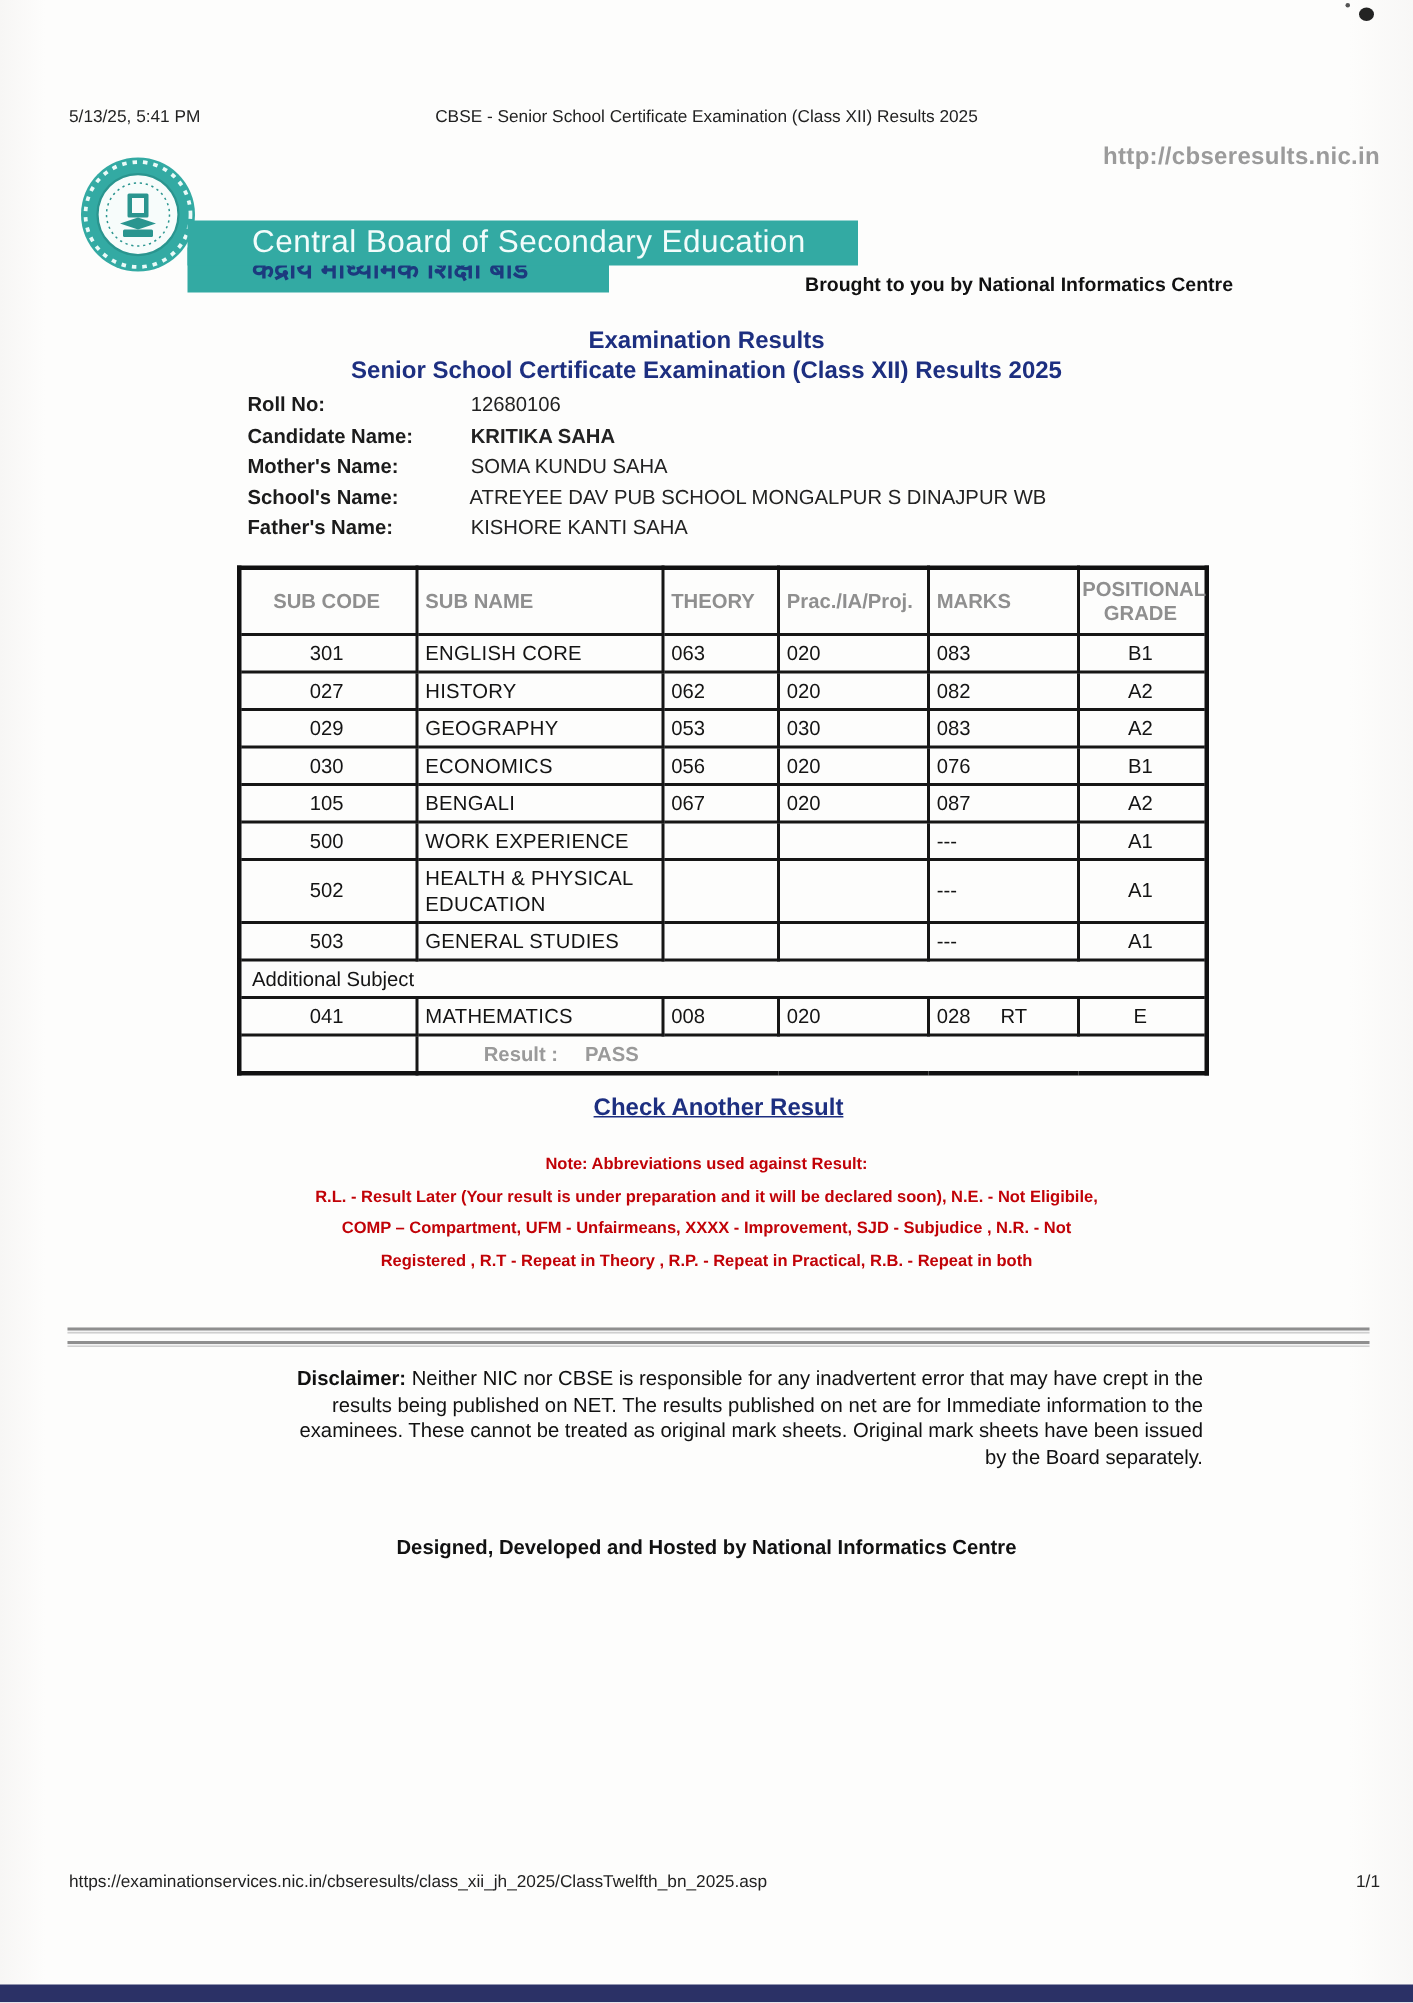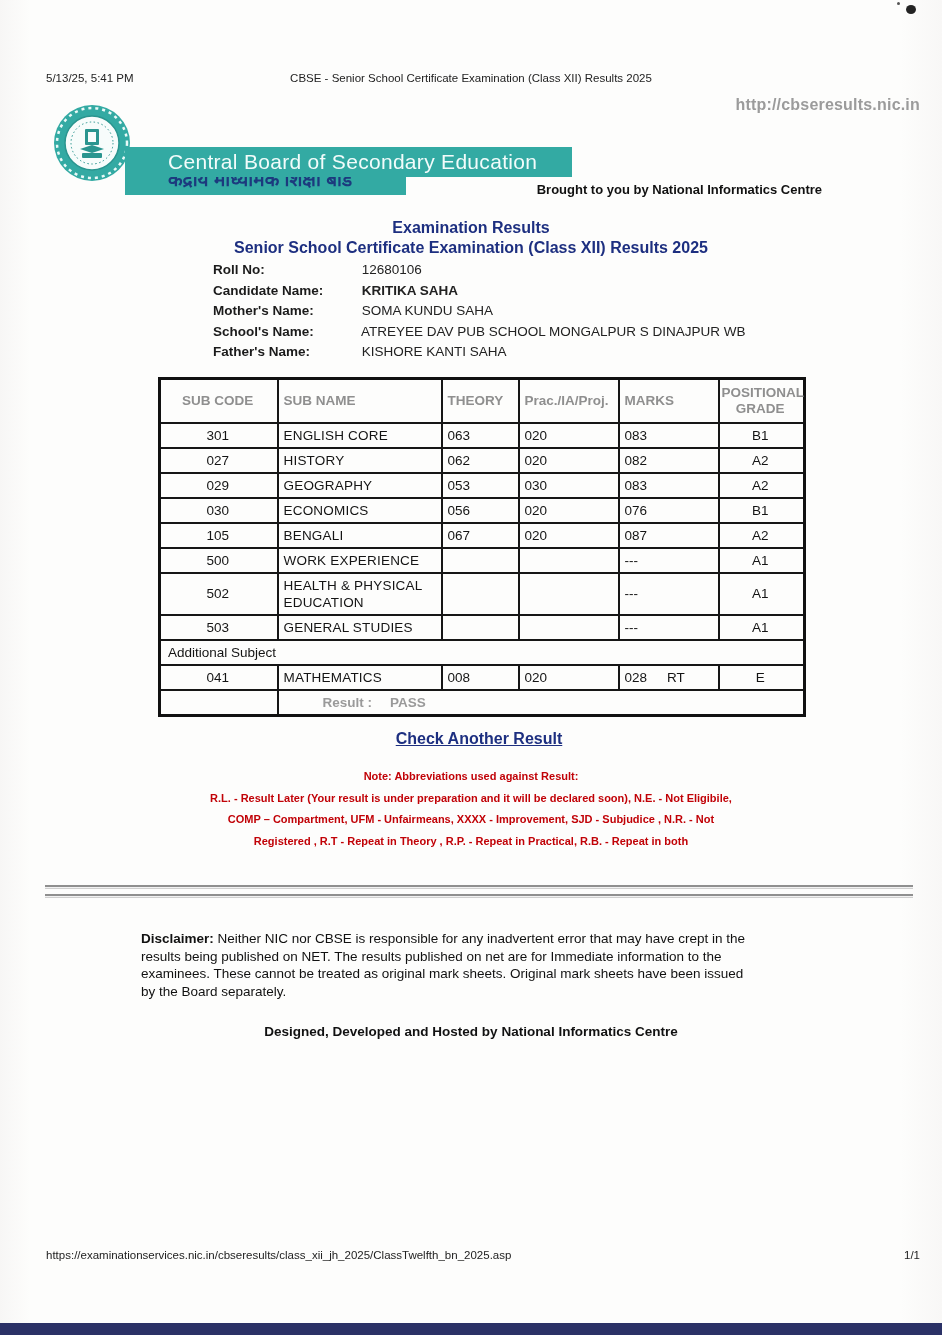--- a/index.html
+++ b/index.html
@@ -35,21 +35,21 @@
     color:#f2fcfb; font-size:21px; line-height:29px; padding-left:43px; white-space:nowrap; letter-spacing:.3px;
   }
   .brought-by { right:120px; top:182px; font-size:13px; font-weight:bold; color:#111; }
 
   
   .heading1 { left:0; right:0; top:219px; text-align:center; font-size:16px; font-weight:bold; color:#1d2f80; }
   .heading2 { left:0; right:0; top:239px; text-align:center; font-size:16px; font-weight:bold; color:#1d2f80; }
 
   
   .candidate { left:165px; top:260px; font-size:13.5px; }
-  .candidate .row { height:20.5px; line-height:20.5px; white-space:nowrap;margin-left:48px; }
+  .candidate .row { height:20.5px; line-height:20.5px; white-space:nowrap; }
   .candidate .lbl { display:inline-block; width:145px; font-weight:bold; }
   .candidate .val { color:#222; }
   .candidate .val.bold { font-weight:bold; }
 
   
   table.results { position:absolute; left:158px; top:377px; width:645px; border-collapse:collapse; table-layout:fixed; font-size:13.5px; }
   table.results, table.results td, table.results th { border:2px solid #161616; }
   table.results { border:3px solid #111; }
   table.results th {
     color:#8f8f8f; font-weight:bold; height:44px; text-align:left; padding:2px 4px 2px 5px; line-height:16px;
@@ -66,21 +66,21 @@
   
   .check-link { left:0; right:0; top:730px; text-align:center;padding-left:16px; }
   .check-link a { font-size:16px; font-weight:bold; color:#1d2f80; text-decoration:underline; cursor:pointer; }
   .notes { left:0; right:0; top:766px; text-align:center; font-weight:bold; font-size:11px; line-height:21.6px; color:#c10207; }
 
   
   .rule { left:45px; width:868px; height:4px; border-top:2px solid #8f8f8f; border-bottom:1px solid #cfcfcf; background:#f2f2f2; }
   .rule1 { top:885px; } .rule2 { top:894px; }
 
   
-  .disclaimer { left:141px; top:930px; width:661px; text-align:left; font-size:13.5px; line-height:17.5px; color:#111; }
+  .disclaimer { left:141px; top:910px; width:661px; text-align:right; font-size:13.5px; line-height:17.5px; color:#111; }
   .disclaimer b { font-weight:bold; }
   .credits { left:0; right:0; top:1024px; text-align:center; font-size:13.5px; font-weight:bold; color:#111; }
 </style>
 </head>
 <body>
 
 <div class="page">
 
   <div class="abs dot-big"></div>
   <div class="abs dot-small"></div>

